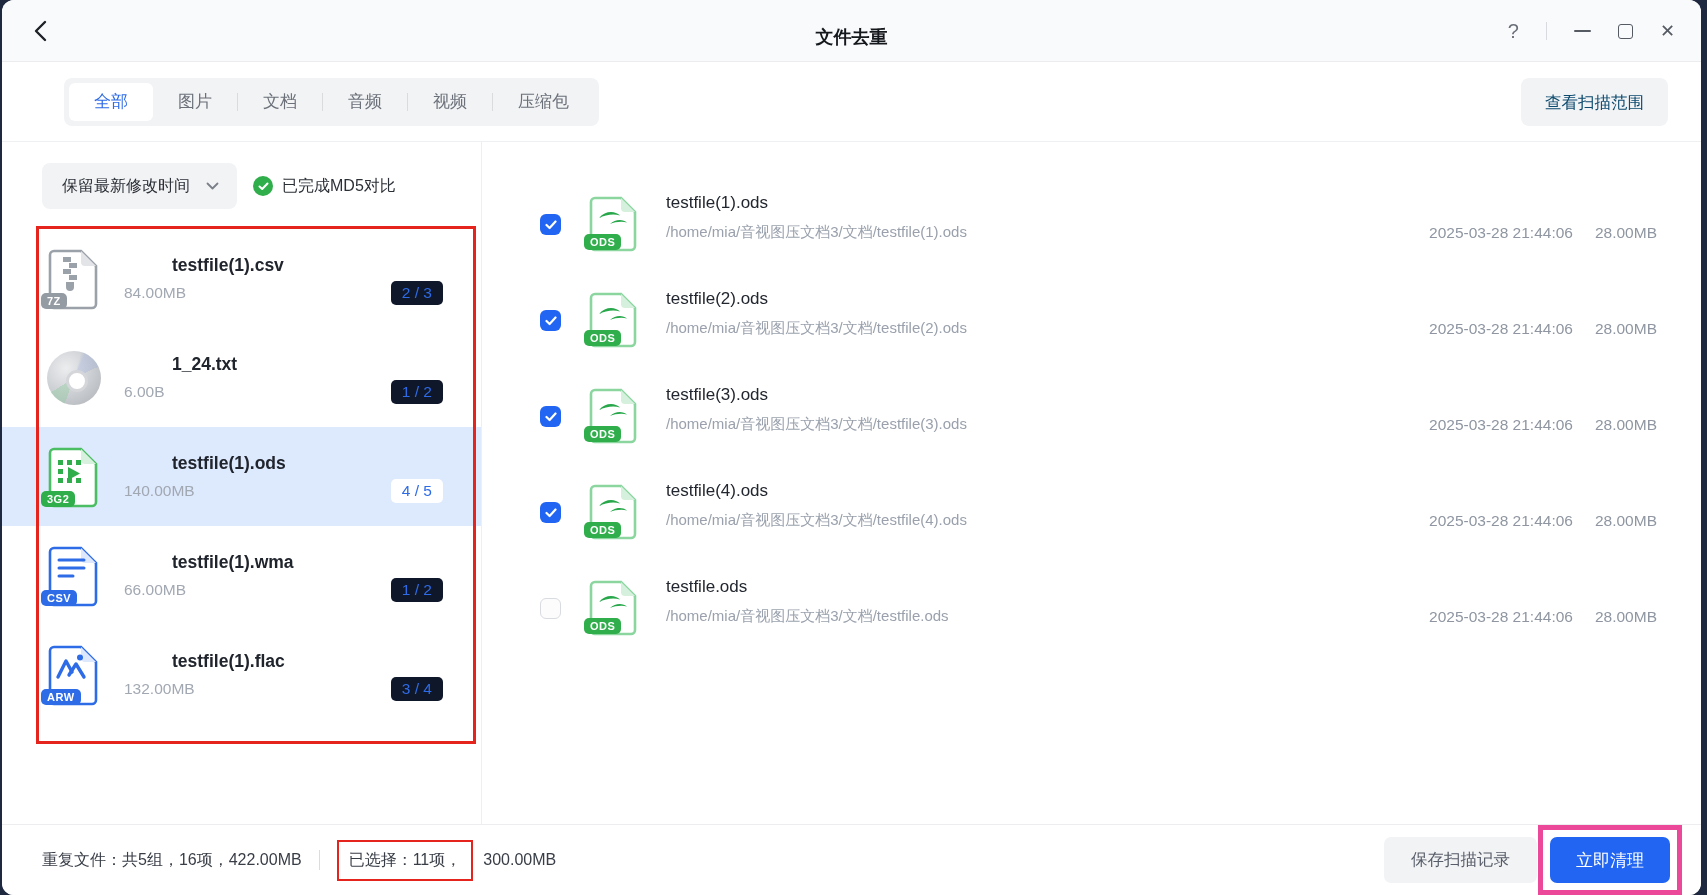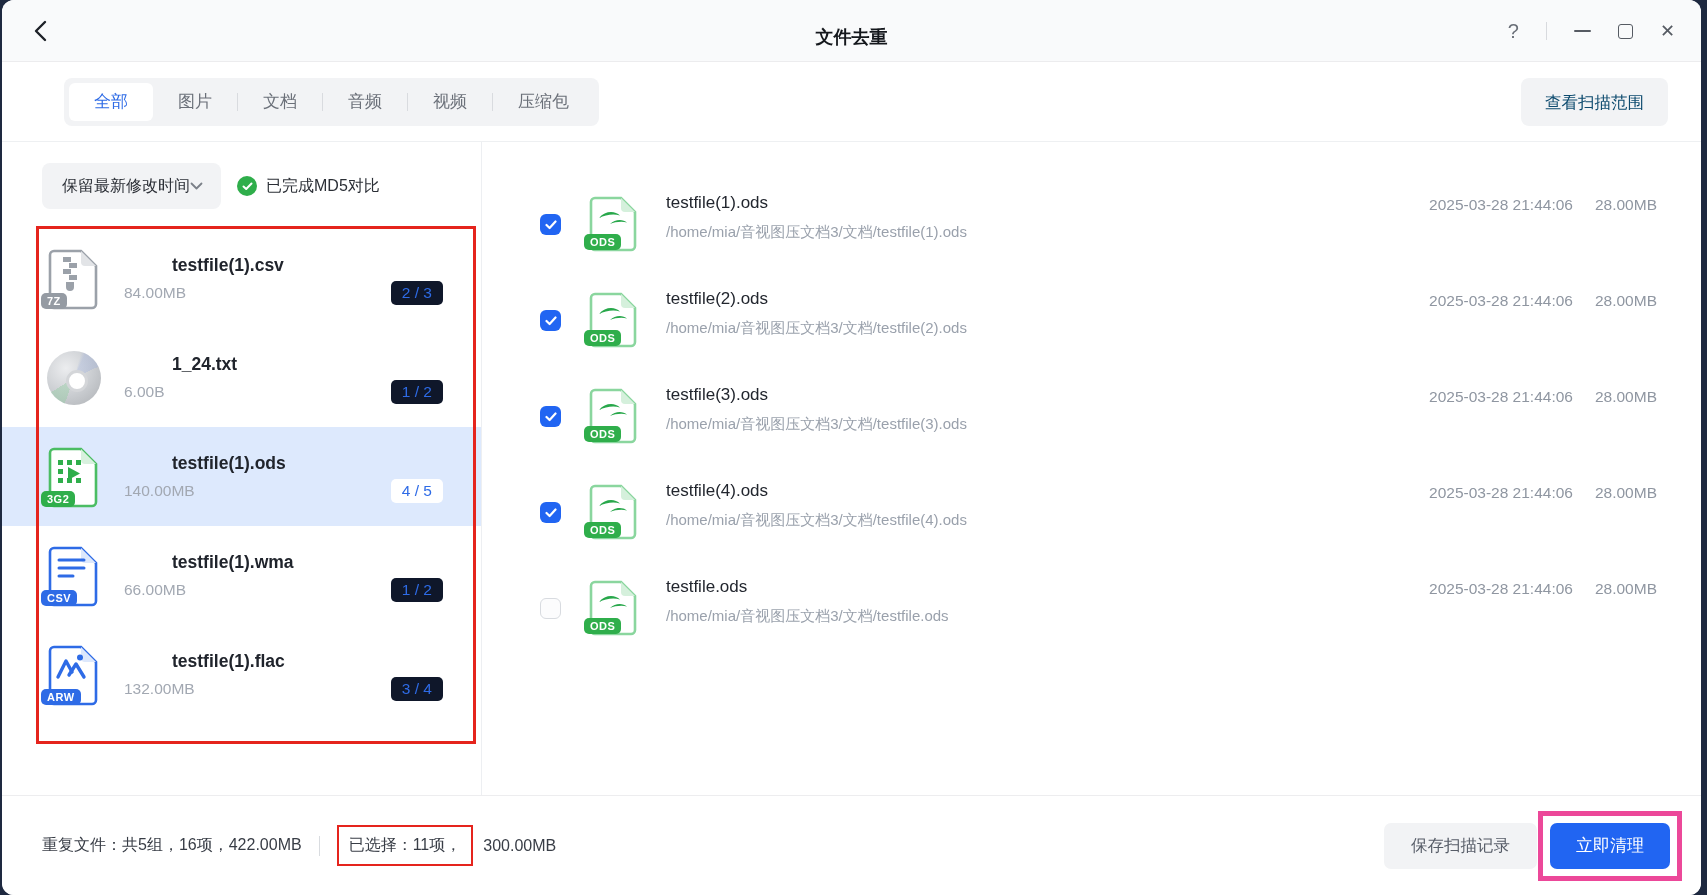--- a/index.html
+++ b/index.html
@@ -33,21 +33,21 @@
   }
   .tabgroup{display:flex;align-items:center;background:#f2f3f5;border-radius:8px;padding:5px;height:48px;box-sizing:border-box;}
   .tab{padding:0 25px;font-size:17px;color:#6b7079;line-height:38px;border-radius:6px;cursor:pointer;white-space:nowrap;}
   .tab.active{background:#fff;color:#2e6be6;}
   .tab-sep{width:1px;height:18px;background:#d9dbdf;flex:none;}
   .scan-btn{background:#f2f3f5;color:#0c4a6e;font-size:16.5px;height:48px;line-height:48px;padding:0 24px;border-radius:8px;cursor:pointer;}
   
   .content{flex:1;display:flex;min-height:0;background:#fff;}
   .left{width:480px;flex:none;border-right:1px solid #edeff2;position:relative;box-sizing:border-box;}
   .left-controls{display:flex;align-items:center;margin:21px 0 0 40px;}
-  .keep-dropdown{display:flex;align-items:center;background:#f2f3f5;border-radius:8px;height:46px;padding:0 18px 0 20px;font-size:16px;color:#2b2f36;cursor:pointer;}
+  .keep-dropdown{display:flex;align-items:center;gap:16px;background:#f2f3f5;border-radius:8px;height:46px;padding:0 18px 0 20px;font-size:16px;color:#2b2f36;cursor:pointer;}
   .md5-status{display:flex;align-items:center;gap:9px;margin-left:16px;font-size:16px;color:#2b2f36;}
   .md5-check{width:20px;height:20px;border-radius:50%;background:#2fae4b;display:flex;align-items:center;justify-content:center;flex:none;}
   .group-list{margin-top:20px;position:relative;}
   .group-row{height:99px;display:flex;align-items:center;padding-left:44px;position:relative;cursor:pointer;}
   .group-row.selected{background:#dde9fd;}
   .g-icon{width:56px;height:62px;position:relative;flex:none;}
   .g-info{margin-left:22px;}
   .g-name{font-size:17.5px;font-weight:bold;color:#20242c;margin-left:48px;}
   .g-size{font-size:15.5px;color:#a2a8b2;margin-top:8px;}
   .g-count{position:absolute;right:38px;bottom:23px;background:#0f172a;color:#2e6be6;font-size:15.5px;padding:3px 11px;border-radius:5px;}
@@ -67,23 +67,23 @@
   .right{flex:1;min-width:0;padding-top:34px;box-sizing:border-box;}
   .file-row{height:96px;display:flex;align-items:flex-start;padding:0 44px 0 58px;}
   .f-check{width:21px;height:21px;border-radius:6px;margin-top:38px;flex:none;box-sizing:border-box;cursor:pointer;display:flex;align-items:center;justify-content:center;}
   .f-check.checked{background:#2165f2;}
   .f-check.unchecked{background:#fcfcfd;border:1.5px solid #d8dbe0;}
   .f-icon{width:52px;height:58px;margin:19px 0 0 27px;position:relative;flex:none;}
   .f-icon .type-badge{left:-4px;bottom:3px;}
   .f-info{margin-left:26px;margin-top:17px;flex:1;min-width:0;}
   .f-name{font-size:17px;color:#22262e;}
   .f-path{font-size:15px;color:#9aa1ac;margin-top:10px;white-space:nowrap;overflow:hidden;text-overflow:ellipsis;}
-  .f-meta{margin-top:20px;display:flex;gap:22px;color:#8f96a1;font-size:15.5px;white-space:nowrap;flex:none;}
-  
-  .footer{height:100px;flex:none;border-top:1px solid #ededef;display:flex;align-items:center;
+  .f-meta{margin-top:48px;display:flex;gap:22px;color:#8f96a1;font-size:15.5px;white-space:nowrap;flex:none;}
+  
+  .footer{height:71px;flex:none;border-top:1px solid #ededef;display:flex;align-items:center;
     padding:0 19px 0 40px;box-sizing:border-box;background:#fff;}
   .f-summary{font-size:16px;color:#383d46;white-space:nowrap;}
   .foot-divider{width:1px;height:20px;background:#d9dce0;margin:0 17px;flex:none;}
   .selected-box{border:2.5px solid #e5241d;padding:8px 10px;font-size:16px;color:#383d46;white-space:nowrap;}
   .selected-size{font-size:16px;color:#383d46;margin-left:10px;white-space:nowrap;}
   .footer-actions{margin-left:auto;display:flex;align-items:center;gap:1px;}
   .save-btn{background:#f2f3f5;color:#575d68;font-size:16.5px;height:46px;padding:0 27px;border-radius:7px;display:flex;align-items:center;cursor:pointer;white-space:nowrap;}
   .clean-wrap{border:5px solid #ec4899;padding:7px;flex:none;}
   .clean-btn{background:#2165f2;color:#fff;font-size:17px;height:46px;padding:0 26px;border-radius:7px;display:flex;align-items:center;cursor:pointer;white-space:nowrap;}
 </style>

